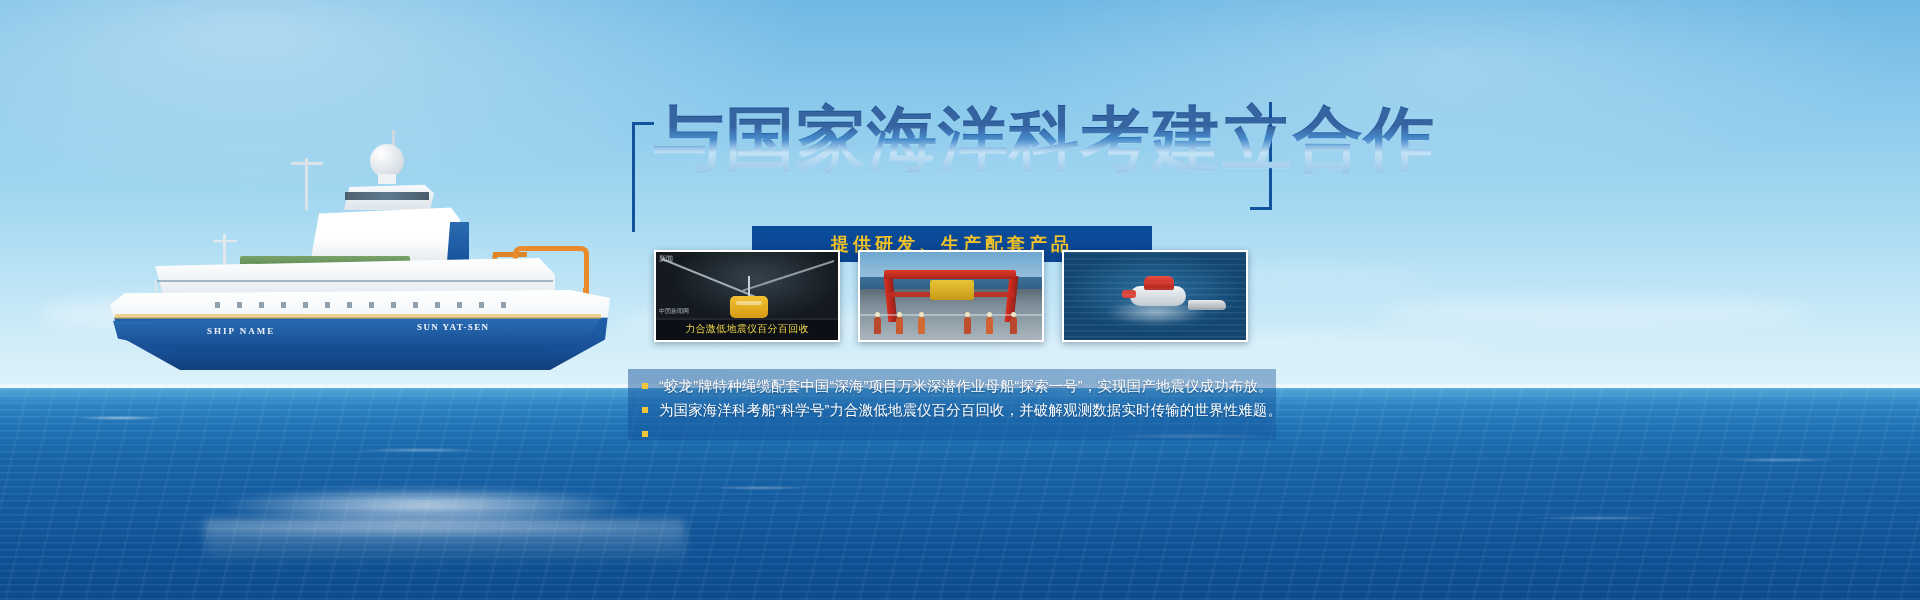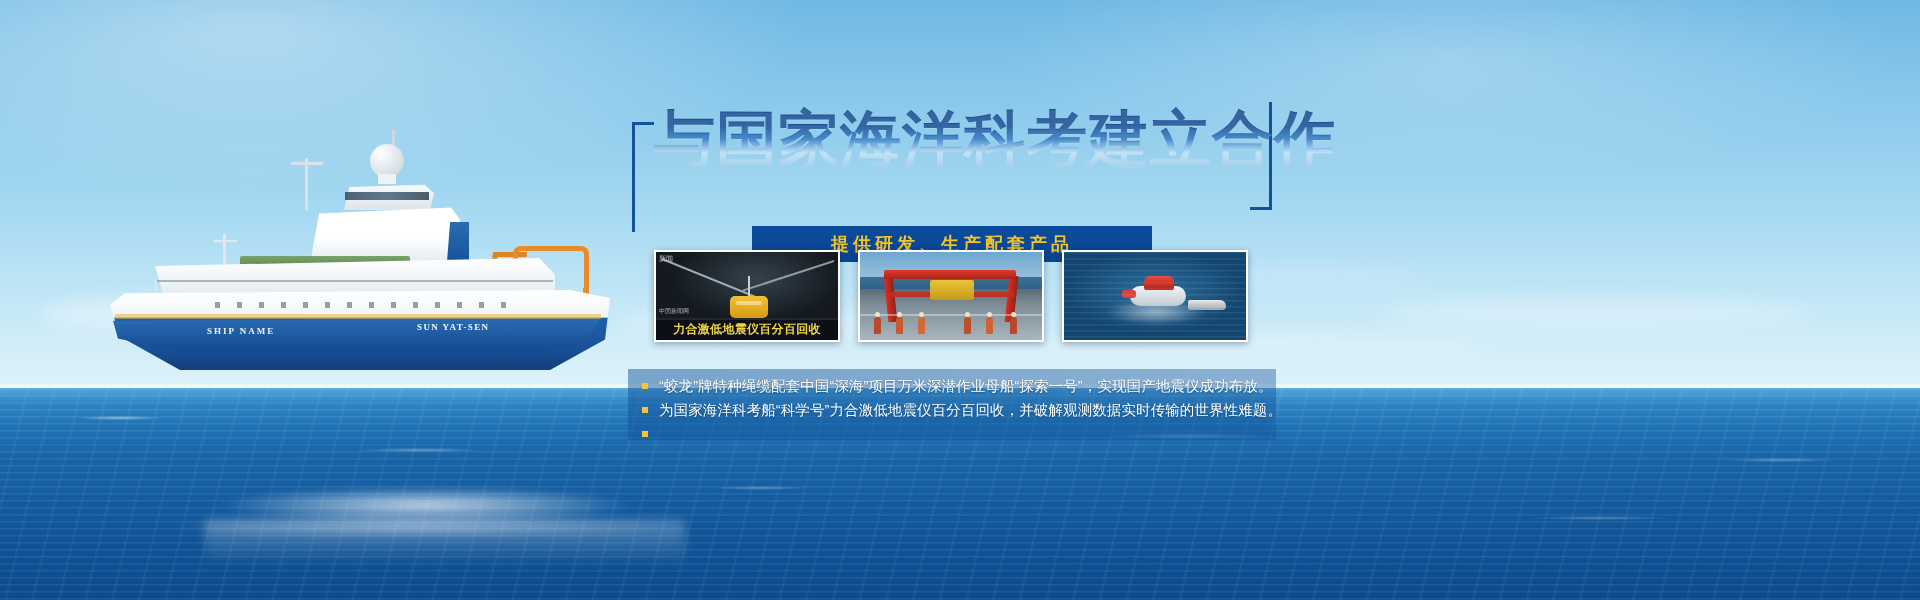--- a/index.html
+++ b/index.html
@@ -221,21 +221,21 @@
   .bracket-l {
     position:absolute; left:0; top:26px; width:22px; height:110px;
     border-left:3px solid #12529c; border-top:3px solid #12529c;
   }
   .bracket-r {
     position:absolute; right:0; top:6px; width:22px; height:108px;
     border-right:3px solid #12529c; border-bottom:3px solid #12529c;
   }
   .headline {
     position:absolute; left:22px; top:4px;
-    font-size:61px; line-height:78px; font-weight:bold; letter-spacing:1px;
+    font-size:70px; line-height:78px; font-weight:bold; letter-spacing:1px;
     white-space:nowrap;
     background:linear-gradient(to bottom,#1b4f94 0%,#1b4f94 34%,#2f7bc4 50%,#bcdff5 68%,#7fb9e2 100%);
     -webkit-background-clip:text; background-clip:text;
     -webkit-text-fill-color:transparent; color:transparent;
     text-shadow:0 1px 0 rgba(255,255,255,.12);
     font-family:"Liberation Sans","DejaVu Sans",sans-serif;
   }
 
   
   .subbar {
@@ -274,21 +274,21 @@
   .t1-float { position:absolute; left:74px; top:44px; width:38px; height:22px;
     background:linear-gradient(to bottom,#f3c233,#d79a14); border-radius:5px; }
   .t1-float::after { content:""; position:absolute; left:6px; top:5px; width:26px; height:4px;
     background:rgba(255,255,255,.45); border-radius:2px; }
   .t1-rail { position:absolute; left:0; bottom:20px; width:100%; height:2px; background:rgba(190,200,210,.35); }
   .t1-cap {
     position:absolute; left:0; right:0; bottom:0; height:22px;
     background:rgba(8,12,16,.62);
     display:flex; align-items:center; justify-content:center;
   }
-  .t1-cap span { color:#f0d648; font-size:12px; font-weight:bold; letter-spacing:.3px; white-space:nowrap; }
+  .t1-cap span { color:#f0d648; font-size:10px; font-weight:normal; letter-spacing:.3px; white-space:nowrap; }
   .t1-tl { position:absolute; left:3px; top:2px; color:#d8dde2; font-size:7px; opacity:.85; }
   .t1-bl { position:absolute; left:3px; bottom:24px; color:#cfd6dc; font-size:6px; opacity:.8; }
 
   
   .t2-sky { position:absolute; left:0; top:0; width:100%; height:34%;
     background:linear-gradient(to bottom,#6fa7cf,#9dc4de); }
   .t2-sea { position:absolute; left:0; top:28%; width:100%; height:16%;
     background:linear-gradient(to bottom,#3c6f97,#2d5d85); }
   .t2-deck { position:absolute; left:0; bottom:0; width:100%; height:58%;
     background:linear-gradient(to bottom,#5b6b76 0%,#7d8d97 30%,#95a3ac 70%,#aab6be 100%); }

